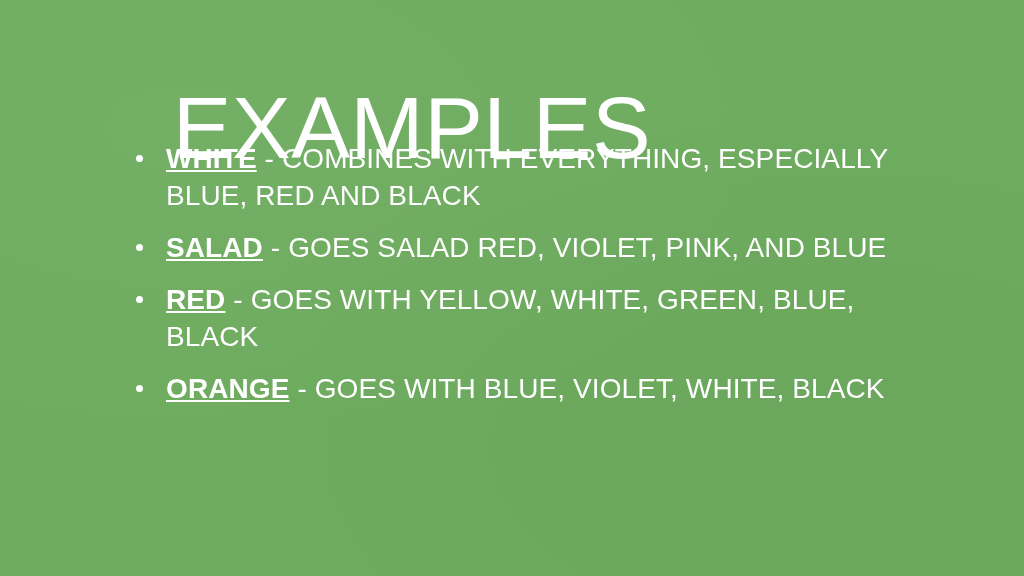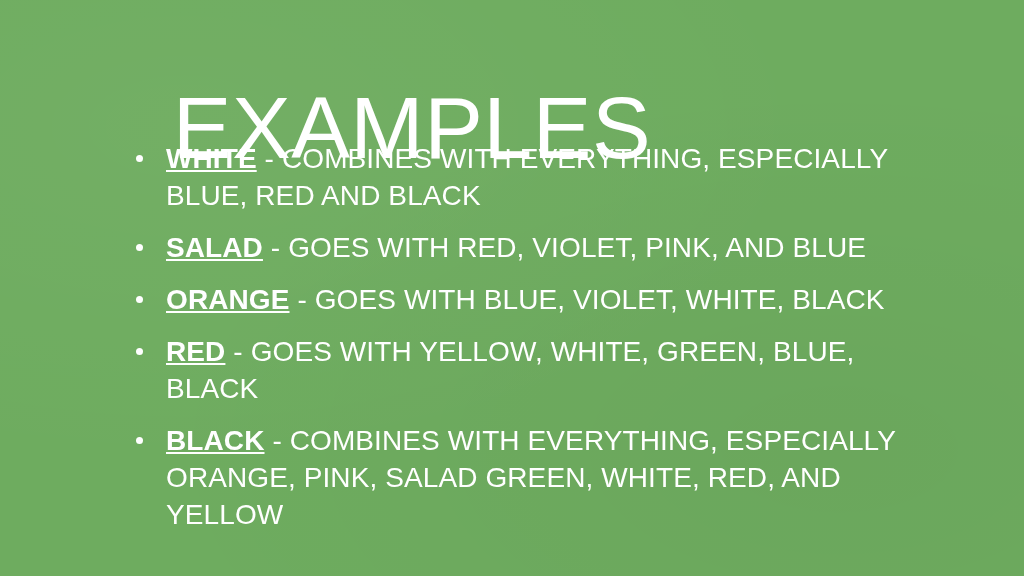--- a/index.html
+++ b/index.html
@@ -104,38 +104,32 @@
       <span class="bullet-marker"></span>
       <span class="bullet-term">WHITE</span>
       <span class="bullet-sep">-</span>
       <span class="bullet-desc">COMBINES WITH EVERYTHING, ESPECIALLY BLUE, RED AND BLACK</span>
     </li>
 
     <li class="bullet-item">
       <span class="bullet-marker"></span>
       <span class="bullet-term">SALAD</span>
       <span class="bullet-sep">-</span>
-      <span class="bullet-desc">GOES WITH RED, VIOLET, PINK, AND BLUE</span>
-    </li>
-
-    <li class="bullet-item">
-      <span class="bullet-marker"></span>
-      <span class="bullet-term">ORANGE</span>
-      <span class="bullet-sep">-</span>
-      <span class="bullet-desc">GOES WITH BLUE, VIOLET, WHITE, BLACK</span>
+      <span class="bullet-desc">GOES SALAD RED, VIOLET, PINK, AND BLUE</span>
     </li>
 
     <li class="bullet-item">
       <span class="bullet-marker"></span>
       <span class="bullet-term">RED</span>
       <span class="bullet-sep">-</span>
       <span class="bullet-desc">GOES WITH YELLOW, WHITE, GREEN, BLUE, BLACK</span>
     </li>
 
     <li class="bullet-item">
       <span class="bullet-marker"></span>
-      <span class="bullet-term">BLACK</span>
+      <span class="bullet-term">ORANGE</span>
       <span class="bullet-sep">-</span>
-      <span class="bullet-desc">COMBINES WITH EVERYTHING, ESPECIALLY ORANGE, PINK, SALAD GREEN, WHITE, RED, AND YELLOW</span>
+      <span class="bullet-desc">GOES WITH BLUE, VIOLET, WHITE, BLACK</span>
     </li>
+
 
   </ul>
 </div>
 
 </body></html>

